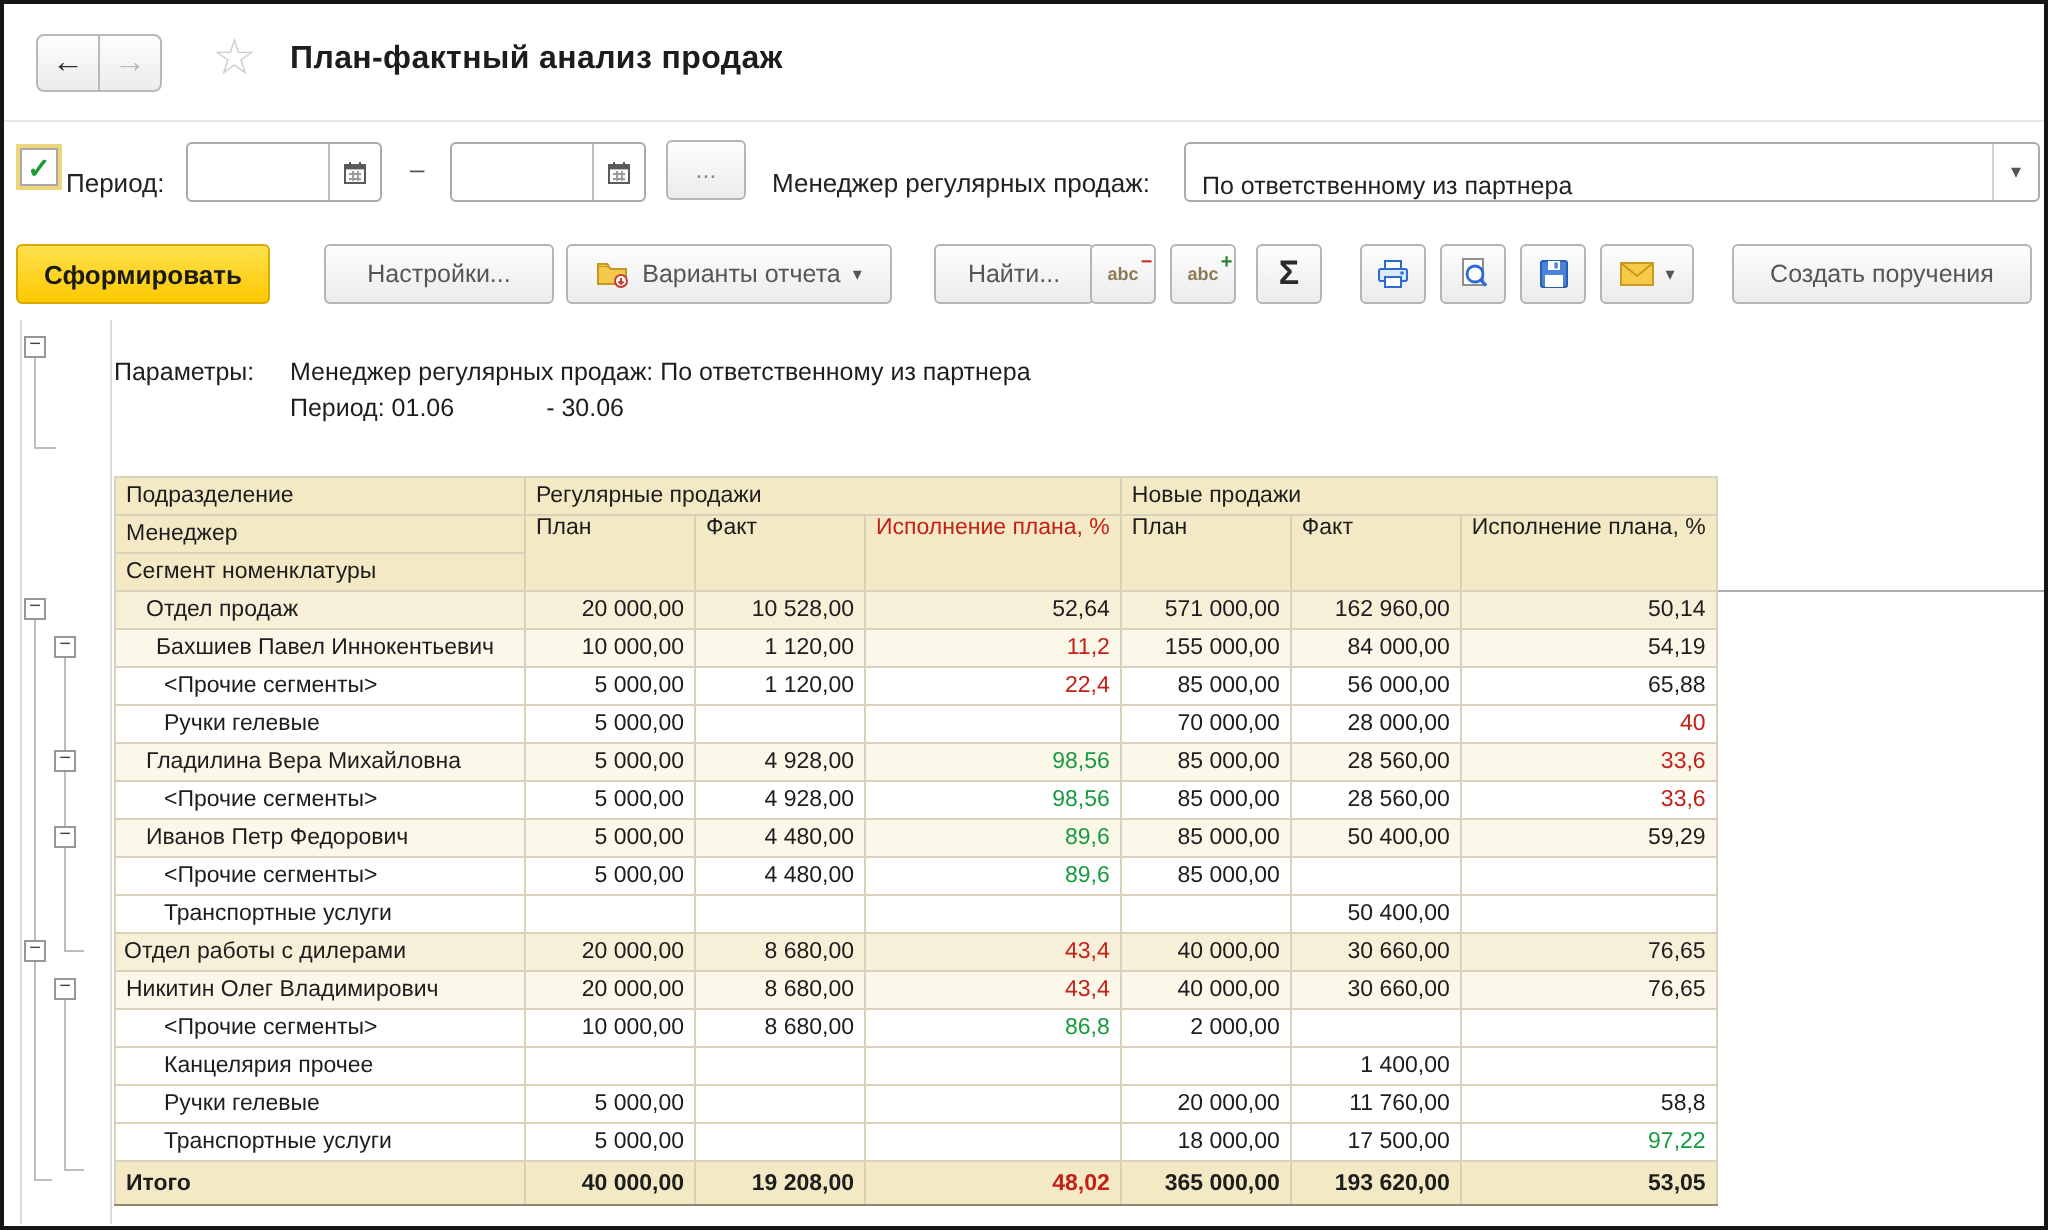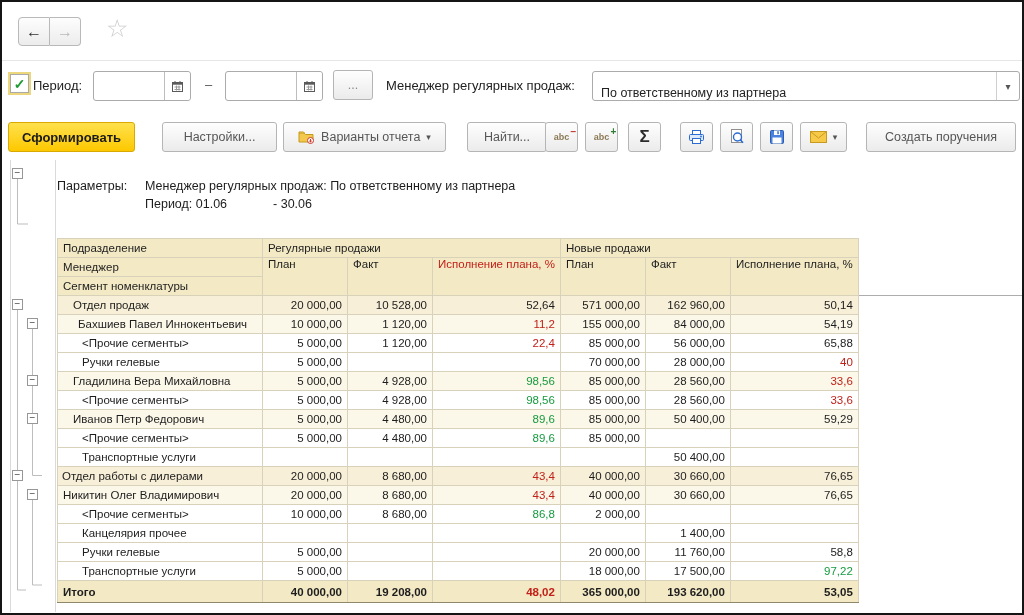--- a/index.html
+++ b/index.html
@@ -12,21 +12,21 @@
           display:flex;align-items:center;justify-content:center;font-size:16px;cursor:default;}
   .navbtn.back{border-radius:4px 0 0 4px;color:#2f2f2f;}
   .navbtn.fwd{border-radius:0 4px 4px 0;border-left:none;color:#b9b9b9;}
   .star{position:absolute;left:104px;top:12px;font-size:25px;color:#cdcdcd;}
   .pgtitle{position:absolute;left:143px;top:19px;font-size:16px;font-weight:bold;letter-spacing:.2px;}
   
   .filterbar{position:absolute;left:0;top:59px;width:100%;height:54px;background:#fff;}
   .chk{position:absolute;left:8px;top:13px;width:17px;height:17px;background:#fff;border:1px solid #a9a9a9;
        box-shadow:0 0 0 2px #ecd77d;display:flex;align-items:center;justify-content:center;}
   .chk .mark{color:#1d9a34;font-size:14px;font-weight:bold;line-height:1;}
-  .flbl{position:absolute;top:17px;font-size:13px;color:#222;}
+  .flbl{position:absolute;top:23px;font-size:13px;color:#222;}
   .dateinput{position:absolute;top:10px;width:96px;height:28px;border:1px solid #ababab;border-radius:3px;
              background:#fff;display:flex;}
   .dateinput .dval{flex:1;}
   .calbtn{width:25px;border-left:1px solid #bdbdbd;display:flex;align-items:center;justify-content:center;background:#fff;border-radius:0 3px 3px 0;}
   .dash{position:absolute;top:16px;font-size:13px;color:#555;}
   .btn{box-sizing:border-box;height:30px;border:1px solid #b5b5b5;border-radius:3px;
        background:linear-gradient(#fefefe,#ebebeb);font-size:12.5px;color:#565656;
        display:flex;align-items:center;justify-content:center;padding:0 10px;cursor:default;}
   .dotsbtn{position:absolute;left:331px;top:9px;width:40px;color:#8a8a8a;}
   .combo{position:absolute;left:590px;top:10px;width:426px;height:28px;border:1px solid #ababab;border-radius:3px;
@@ -79,20 +79,21 @@
   <div class="titlebar">
     <div class="navgroup">
       <div class="navbtn back">
         <span>←</span>
       </div>
       <div class="navbtn fwd">
         <span>→</span>
       </div>
     </div>
     <div class="star">☆</div>
+    <div class="pgtitle">План-фактный анализ продаж</div>
   </div>
 
   <div class="filterbar">
     <div class="chk">
       <span class="mark">✓</span>
     </div>
     <div class="flbl" style="left:31px;">Период:</div>
 
     <div class="dateinput" style="left:91px;">
       <div class="dval"></div>

